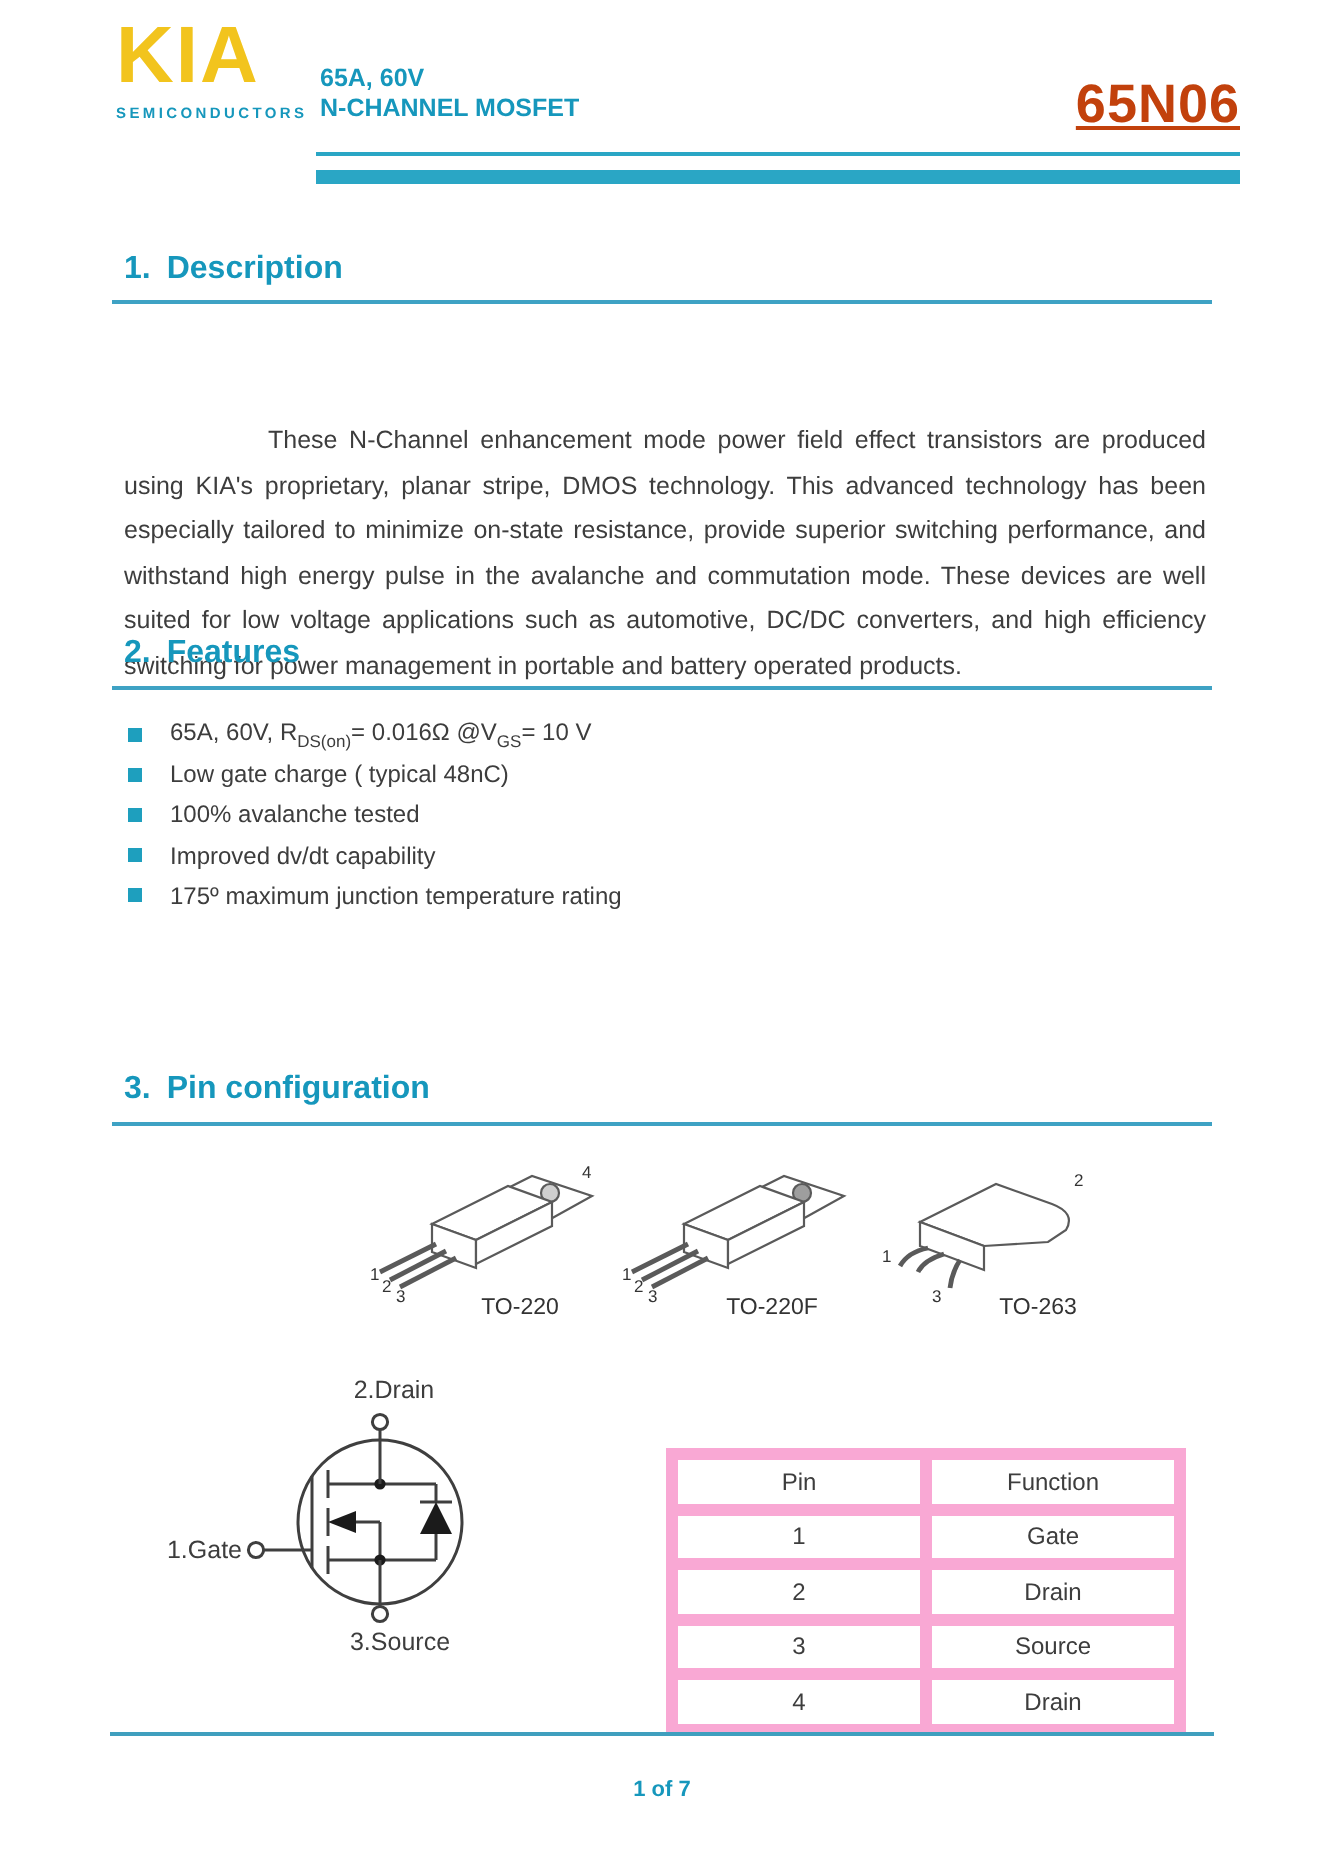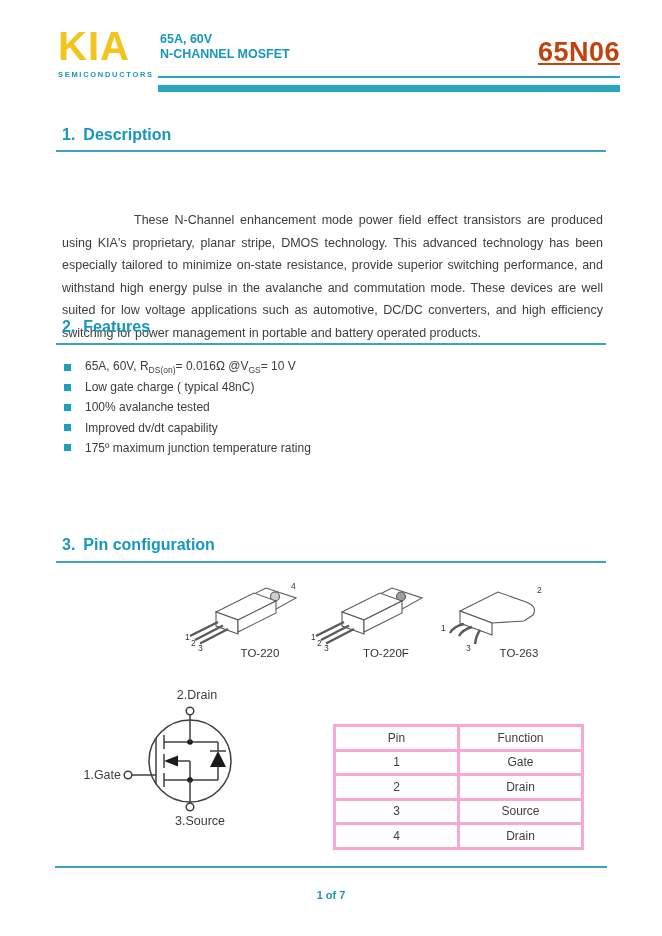--- a/index.html
+++ b/index.html
@@ -1,21 +1,21 @@
 <!DOCTYPE html>
 <html><head>
 <meta charset="utf-8">
 <style>
   html,body{margin:0;padding:0;background:#ffffff;}
   .page{
     position:relative;width:662px;height:936px;background:#ffffff;overflow:hidden;
     font-family:"Liberation Sans","DejaVu Sans",sans-serif;color:#3d3d3d;
   }
   
-  .logo{position:absolute;left:58px;top:26px;width:110px;}
+  .logo{position:absolute;left:58px;top:8px;width:110px;}
   .logo-text{font-size:40px;font-weight:bold;color:#f2c41d;line-height:1;letter-spacing:1px;}
   .logo-sub{font-size:7.5px;font-weight:bold;color:#1697bc;letter-spacing:1.7px;margin-top:4px;white-space:nowrap;}
   .header-mid{position:absolute;left:160px;top:32px;font-size:12.5px;font-weight:bold;color:#1697bc;line-height:15px;}
   .part-number{position:absolute;right:42px;top:37px;font-size:27px;font-weight:bold;color:#c2410c;letter-spacing:0.5px;text-decoration:underline;}
   .header-thin-rule{position:absolute;left:158px;top:76px;width:462px;height:2px;background:#2aa6c5;}
   .header-bar{position:absolute;left:158px;top:85px;width:462px;height:7px;background:#2aa6c5;}
   
   .section-heading{position:absolute;left:62px;font-size:16px;font-weight:bold;color:#1697bc;}
   .section-heading .sec-title{margin-left:8px;}
   .sec-rule{position:absolute;left:56px;width:550px;height:2px;background:#3ea2c4;}
@@ -38,21 +38,21 @@
   .pkg-lead{stroke:#5a5a5a;stroke-width:2.4;fill:none;}
   
   #mosfet-symbol{position:absolute;left:60px;top:683px;}
   .sym-stroke{stroke:#3f3f3f;stroke-width:1.5;fill:none;}
   .sym-fill{fill:#1b1b1b;stroke:none;}
   .sym-dot{fill:#1b1b1b;}
   .sym-label{fill:#3d3d3d;font-size:12.5px;font-family:"Liberation Sans",sans-serif;}
   
   #pin-table{position:absolute;left:333px;top:724px;border-collapse:collapse;}
   #pin-table th,#pin-table td{
-    border:3px solid #f9a8d4;width:121px;height:21.5px;padding:0;
+    border:6px solid #f9a8d4;width:121px;height:21.5px;padding:0;
     font-size:12px;font-weight:normal;text-align:center;color:#3d3d3d;
   }
   
   .footer-rule{position:absolute;left:55px;top:866px;width:552px;height:1.5px;background:#3f9fbe;}
   .page-indicator{position:absolute;left:55px;top:869px;width:552px;text-align:center;font-size:11px;font-weight:bold;color:#1697bc;margin-top:20px;}
 </style>
 </head>
 <body>
 
 <div class="page">

